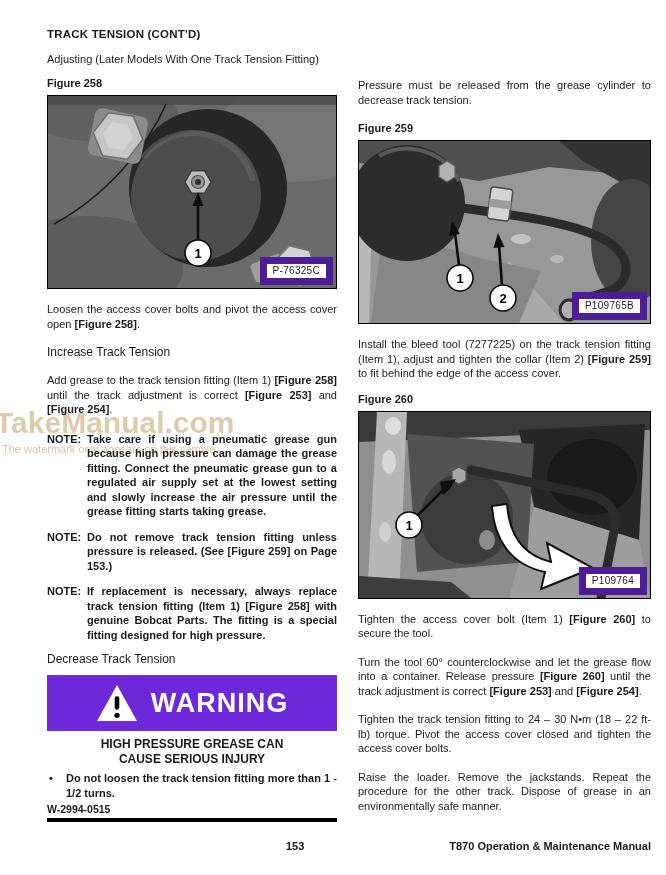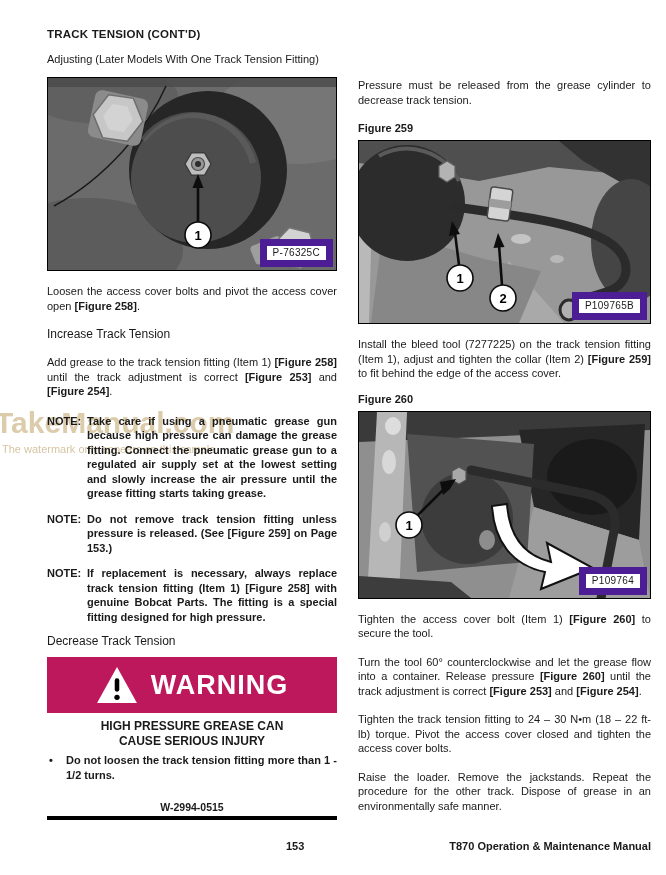--- a/index.html
+++ b/index.html
@@ -28,29 +28,29 @@
     font-size:10px; padding:1px 6px 2px; letter-spacing:.3px;
   }
   .callout-num { font-family:"Liberation Sans",sans-serif; font-size:13px; font-weight:bold; fill:#000; }
 
   .note { display:flex; font-size:11px; line-height:14.5px; font-weight:bold; margin-bottom:11px; }
   .note-label { width:40px; flex:none; }
   .note-body { flex:1; text-align:justify; }
 
   .warning-box { margin-top:0; }
   .warn-banner {
-    background:#be185d; height:56px; display:flex; align-items:center; justify-content:center;
+    background:#6d28d9; height:56px; display:flex; align-items:center; justify-content:center;
     gap:13px; margin-bottom:6px;
   }
   .warn-word { color:#fff; font-size:27px; font-weight:bold; letter-spacing:1px; }
   .warn-line { font-size:12px; font-weight:bold; text-align:center; line-height:15px; }
   .warn-bullet { display:flex; font-size:11px; line-height:14.5px; font-weight:bold; margin-top:4px; }
   .warn-bullet .dot { width:19px; flex:none; padding-left:2px; }
   .warn-bullet .txt { flex:1; text-align:justify; }
-  .warn-code { text-align:center; font-size:10.5px; font-weight:bold; margin-top:19px; }
+  .warn-code { text-align:left; font-size:10.5px; font-weight:bold; margin-top:3px; }
   .warn-rule { height:4px; background:#000; margin-top:3px; }
 
   .footer { position:absolute; top:840px; left:0; width:666px; height:20px; font-size:11px; font-weight:bold; }
   .footer .pageno { position:absolute; left:286px; }
   .footer .manual { position:absolute; right:15px; }
 
   .watermark { position:absolute; left:-5px; top:406px; z-index:0; pointer-events:none; }
   .wm1 { font-size:30px; font-weight:bold; color:rgba(214,195,157,.85); letter-spacing:0; }
   .wm2 { font-size:11px; color:rgba(209,190,152,.9); margin-top:3px; padding-left:7px; }
   .content-layer { position:relative; z-index:1; }
@@ -62,20 +62,21 @@
   <div class="wm1">TakeManual.com</div>
   <div class="wm2">The watermark only appears on this sample</div>
 </div>
 
 <div class="content-layer">
 
   <div class="col col-left">
     <div class="h-section">TRACK TENSION (CONT'D)</div>
     <div class="h-sub">Adjusting (Later Models With One Track Tension Fitting)</div>
 
+    <div class="fig-caption">Figure 258</div>
     <div class="photo" style="height:194px;">
       <svg width="288" height="192" viewBox="0 0 288 192">
         <rect width="288" height="192" fill="#6b6b6b"></rect>
         <ellipse cx="40" cy="172" rx="95" ry="52" fill="#5c5c5c"></ellipse>
         <ellipse cx="250" cy="38" rx="85" ry="48" fill="#767676"></ellipse>
         <ellipse cx="55" cy="18" rx="75" ry="28" fill="#606060"></ellipse>
         <rect width="288" height="9" fill="#4a4a4a" opacity=".8"></rect>
         <circle cx="160" cy="92" r="79" fill="#262626"></circle>
         <circle cx="148" cy="100" r="65" fill="#4d4d4d"></circle>
         <path d="M95,62 A62,62 0 0 1 205,85" stroke="#646464" stroke-width="6" fill="none" opacity=".6"></path>

